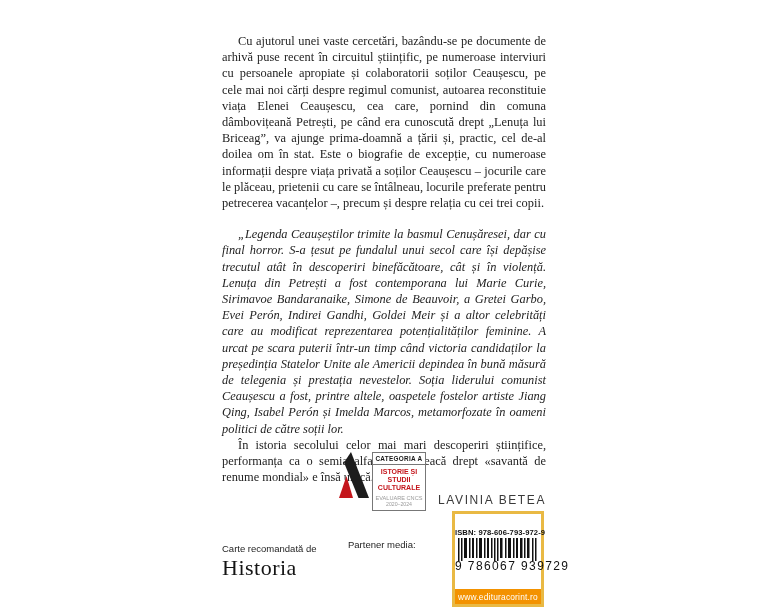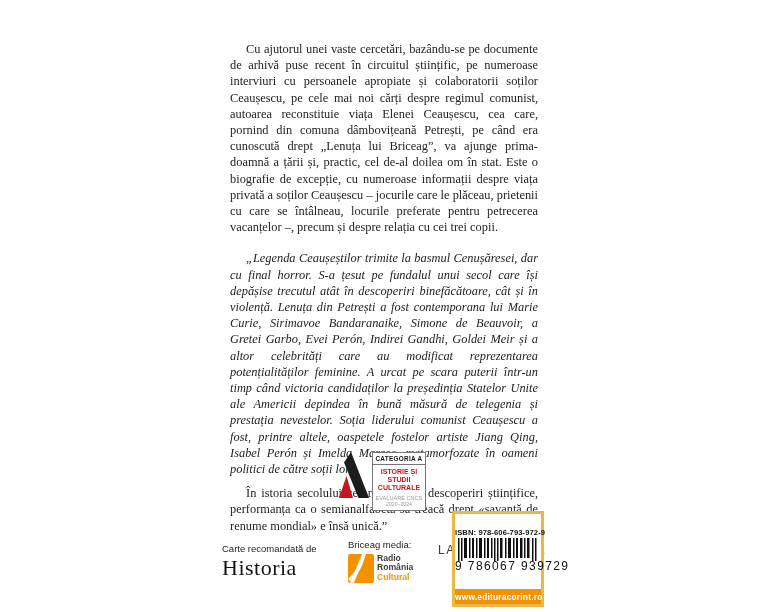--- a/index.html
+++ b/index.html
@@ -7,21 +7,21 @@
     width:765px; height:612px; background:#ffffff; position:relative;
     font-family:"Liberation Serif", serif; overflow:hidden;
   }
   .page { position:absolute; inset:0; background:#ffffff; }
 
   
   .text-col {
     position:absolute; left:222px; top:33px; width:324px;
     color:#232323; font-size:12.4px; line-height:16.2px; text-align:justify;
   }
-  .text-col p { margin:8px; text-indent:16px; }
+  .text-col p { margin:0; text-indent:16px; }
   .text-col p.para-gap { margin-top:15px;font-style:italic; }
   .attribution {
     margin-top:7px; text-align:right; text-indent:0;
     font-family:"Liberation Sans", sans-serif;
     font-size:12px; letter-spacing:1.6px; color:#3a3a3a;
   }
 
   
   .badge-row {
     position:absolute; top:452px; left:0; width:765px;
@@ -66,21 +66,21 @@
   .isbn-label {
     font-size:7.6px; font-weight:bold; color:#111; text-align:center;
     padding:14px 0 1px; letter-spacing:0.1px; white-space:nowrap;
   }
   .bars { display:block; margin:0 auto; }
   .barcode-digits {
     font-size:12px; color:#111; text-align:right; letter-spacing:1.4px;
     margin-top:-2px; padding-bottom:16px; white-space:nowrap;
   }
   .web-band {
-    background:var(--accent-orange,#f39200); color:#fff; font-weight:bold;
+    background:var(--accent-orange,#f39200); color:#fff; font-weight:normal;
     font-size:8.4px; text-align:center; padding:2.5px 0 2px; letter-spacing:0.2px;
   }
 </style>
 </head>
 <body>
 
 <div class="page">
 
   <div class="text-col">
     <p>Cu ajutorul unei vaste cercetări, bazându-se pe documente de arhivă puse recent în circuitul științific, pe numeroase interviuri cu persoanele apropiate și colaboratorii soților Ceaușescu, pe cele mai noi cărți despre regimul comunist, autoarea reconstituie viața Elenei Ceaușescu, cea care, pornind din comuna dâmbovițeană Petrești, pe când era cunoscută drept „Lenuța lui Briceag”, va ajunge prima-doamnă a țării și, practic, cel de-al doilea om în stat. Este o biografie de excepție, cu numeroase informații despre viața privată a soților Ceaușescu – jocurile care le plăceau, prietenii cu care se întâlneau, locurile preferate pentru petrecerea vacanțelor –, precum și despre relația cu cei trei copii.</p>
@@ -102,33 +102,21 @@
       <div class="badge-years">2020–2024</div>
     </div>
   </div>
 
   <div class="historia-block">
     <div class="rec-label sans">Carte recomandată de</div>
     <div class="historia-logo">Historia</div>
   </div>
 
   <div class="partner-block sans">
-    <div class="partner-label">Briceag media:</div>
-    <div class="radio-row">
-      <svg class="radio-logo" viewBox="0 0 26 29" xmlns="http://www.w3.org/2000/svg">
-        <rect x="0" y="0" width="26" height="29" rx="2" fill="#f39200"></rect>
-        <path d="M2 29 L14 0 L18 0 L6 29 Z" fill="#ffffff" opacity="0.9"></path>
-        <path d="M-2 22 C6 14, 10 8, 12 -2 L15 -2 C13 10, 8 17, 1 25 Z" fill="#ffffff" opacity="0.85" transform="translate(2,3)"></path>
-      </svg>
-      <div class="radio-text">
-        <div>Radio</div>
-        <div>România</div>
-        <div class="radio-cultural">Cultural</div>
-      </div>
-    </div>
+    <div class="partner-label">Partener media:</div>
   </div>
 
   <div class="barcode-block">
     <div class="isbn-label sans">ISBN: 978-606-793-972-9</div>
     <svg class="bars" width="80" height="23" viewBox="0 0 80 23" xmlns="http://www.w3.org/2000/svg">
       <g fill="#111">
         <rect x="0" y="0" width="1.5" height="23"></rect>
           <rect x="3" y="0" width="1.5" height="23"></rect>
         <rect x="6" y="0" width="3" height="20"></rect>
           <rect x="11" y="0" width="1.5" height="20"></rect>

